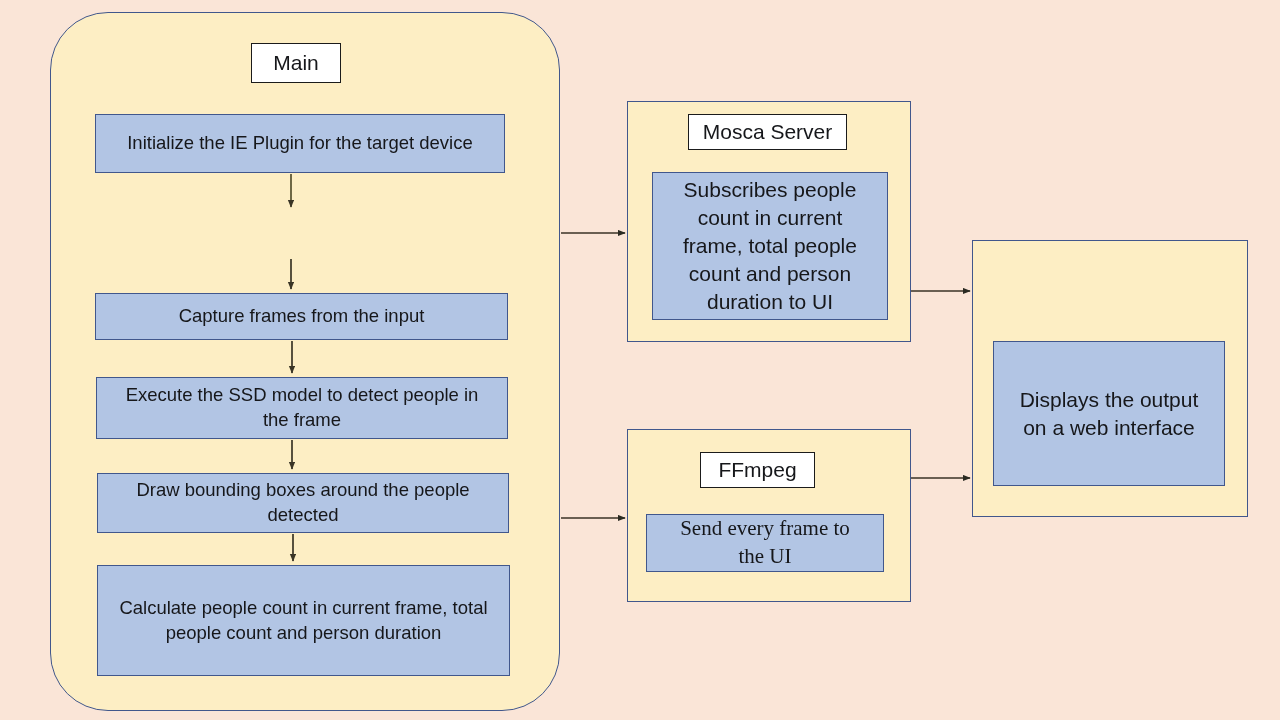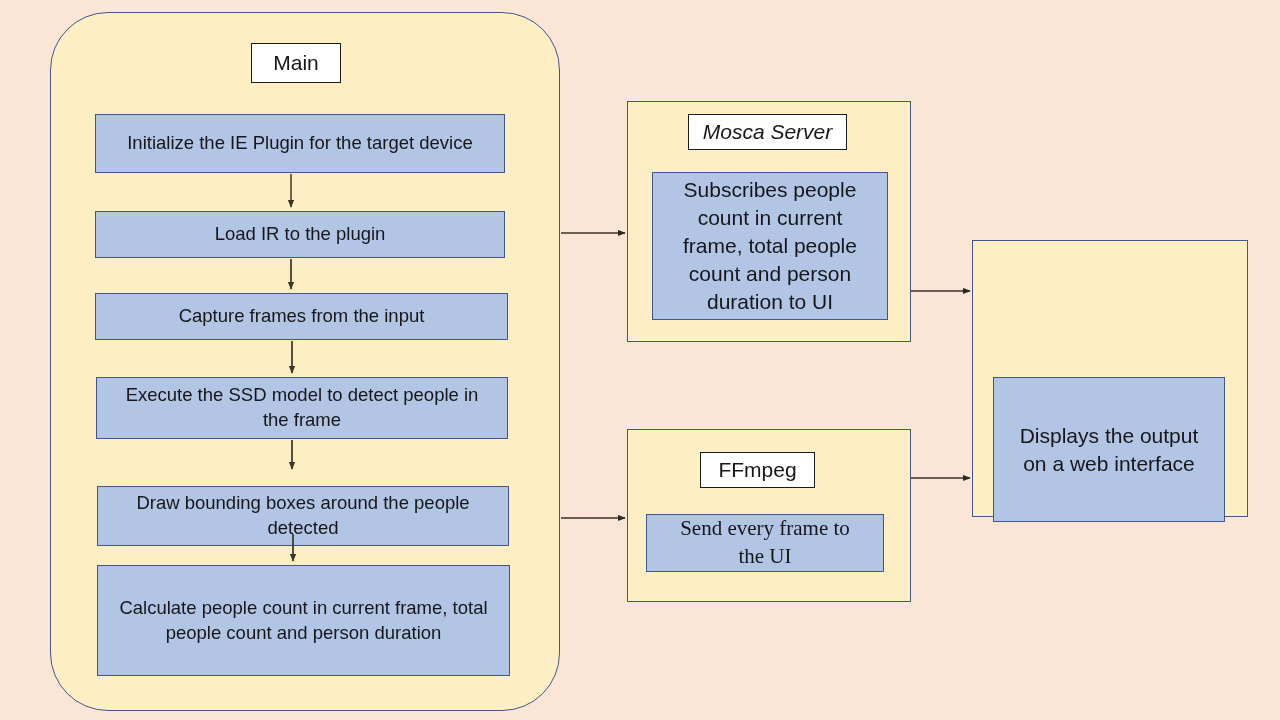--- a/index.html
+++ b/index.html
@@ -73,46 +73,45 @@
 <body>
 
 <div id="canvas">
 
   <div class="container-box container-main" style="left:50px; top:12px; width:510px; height:699px;"></div>
 
   <div class="title-chip" style="left:251px; top:43px; width:90px; height:40px;">Main</div>
 
   <div class="proc-box" style="left:95px; top:114px; width:410px; height:59px;">Initialize the IE Plugin for the target device</div>
 
-  <div class="proc-box" style="left:95px; top:211px; width:410px; height:47px;">Load IR to the plugin</div>
 
   <div class="proc-box" style="left:96px; top:377px; width:412px; height:62px;">Execute the SSD model to detect people in the frame</div>
 
   <div class="proc-box" style="left:95px; top:293px; width:413px; height:47px;">Capture frames from the input</div>
 
-  <div class="proc-box" style="left:97px; top:486px; width:412px; height:60px;">Draw bounding boxes around the people detected</div>
+  <div class="proc-box" style="left:97px; top:473px; width:412px; height:60px;">Draw bounding boxes around the people detected</div>
 
   <div class="proc-box" style="left:97px; top:565px; width:413px; height:111px;">Calculate people count in current frame, total people count and person duration</div>
 
   <div class="container-box" style="left:627px; top:101px; width:284px; height:241px;"></div>
 
-  <div class="title-chip" style="left:688px; top:114px; width:159px; height:36px;font-style:italic;">Mosca Server</div>
+  <div class="title-chip" style="left:688px; top:114px; width:159px; height:36px;">Mosca Server</div>
 
   <div class="proc-box small-text" style="left:652px; top:172px; width:236px; height:148px;">Subscribes people count in current frame, total people count and person duration to UI</div>
 
   <div class="container-box" style="left:627px; top:429px; width:284px; height:173px;"></div>
 
   <div class="title-chip" style="left:700px; top:452px; width:115px; height:36px;">FFmpeg</div>
 
   <div class="proc-box small-text" style="left:646px; top:514px; width:238px; height:58px;font-family:Liberation Serif, serif;">Send every frame to the UI</div>
 
   <div class="container-box" style="left:972px; top:240px; width:276px; height:277px;"></div>
 
 
-  <div class="proc-box small-text" style="left:993px; top:341px; width:232px; height:145px;margin-top:36px;">Displays the output on a web interface</div>
+  <div class="proc-box small-text" style="left:993px; top:341px; width:232px; height:145px;">Displays the output on a web interface</div>
 
   <svg id="svg-arrows" viewBox="0 0 1280 720" xmlns="http://www.w3.org/2000/svg">
     <defs>
       <marker id="ah-dark" markerWidth="9" markerHeight="9" refX="7.2" refY="3.2" orient="auto" markerUnits="userSpaceOnUse">
         <path d="M0,0 L8,3.2 L0,6.4 z" fill="#2a2a22"></path>
       </marker>
       <marker id="ah-down" markerWidth="9" markerHeight="9" refX="7.2" refY="3.2" orient="auto" markerUnits="userSpaceOnUse">
         <path d="M0,0 L8,3.2 L0,6.4 z" fill="#3a3526"></path>
       </marker>
     </defs>

